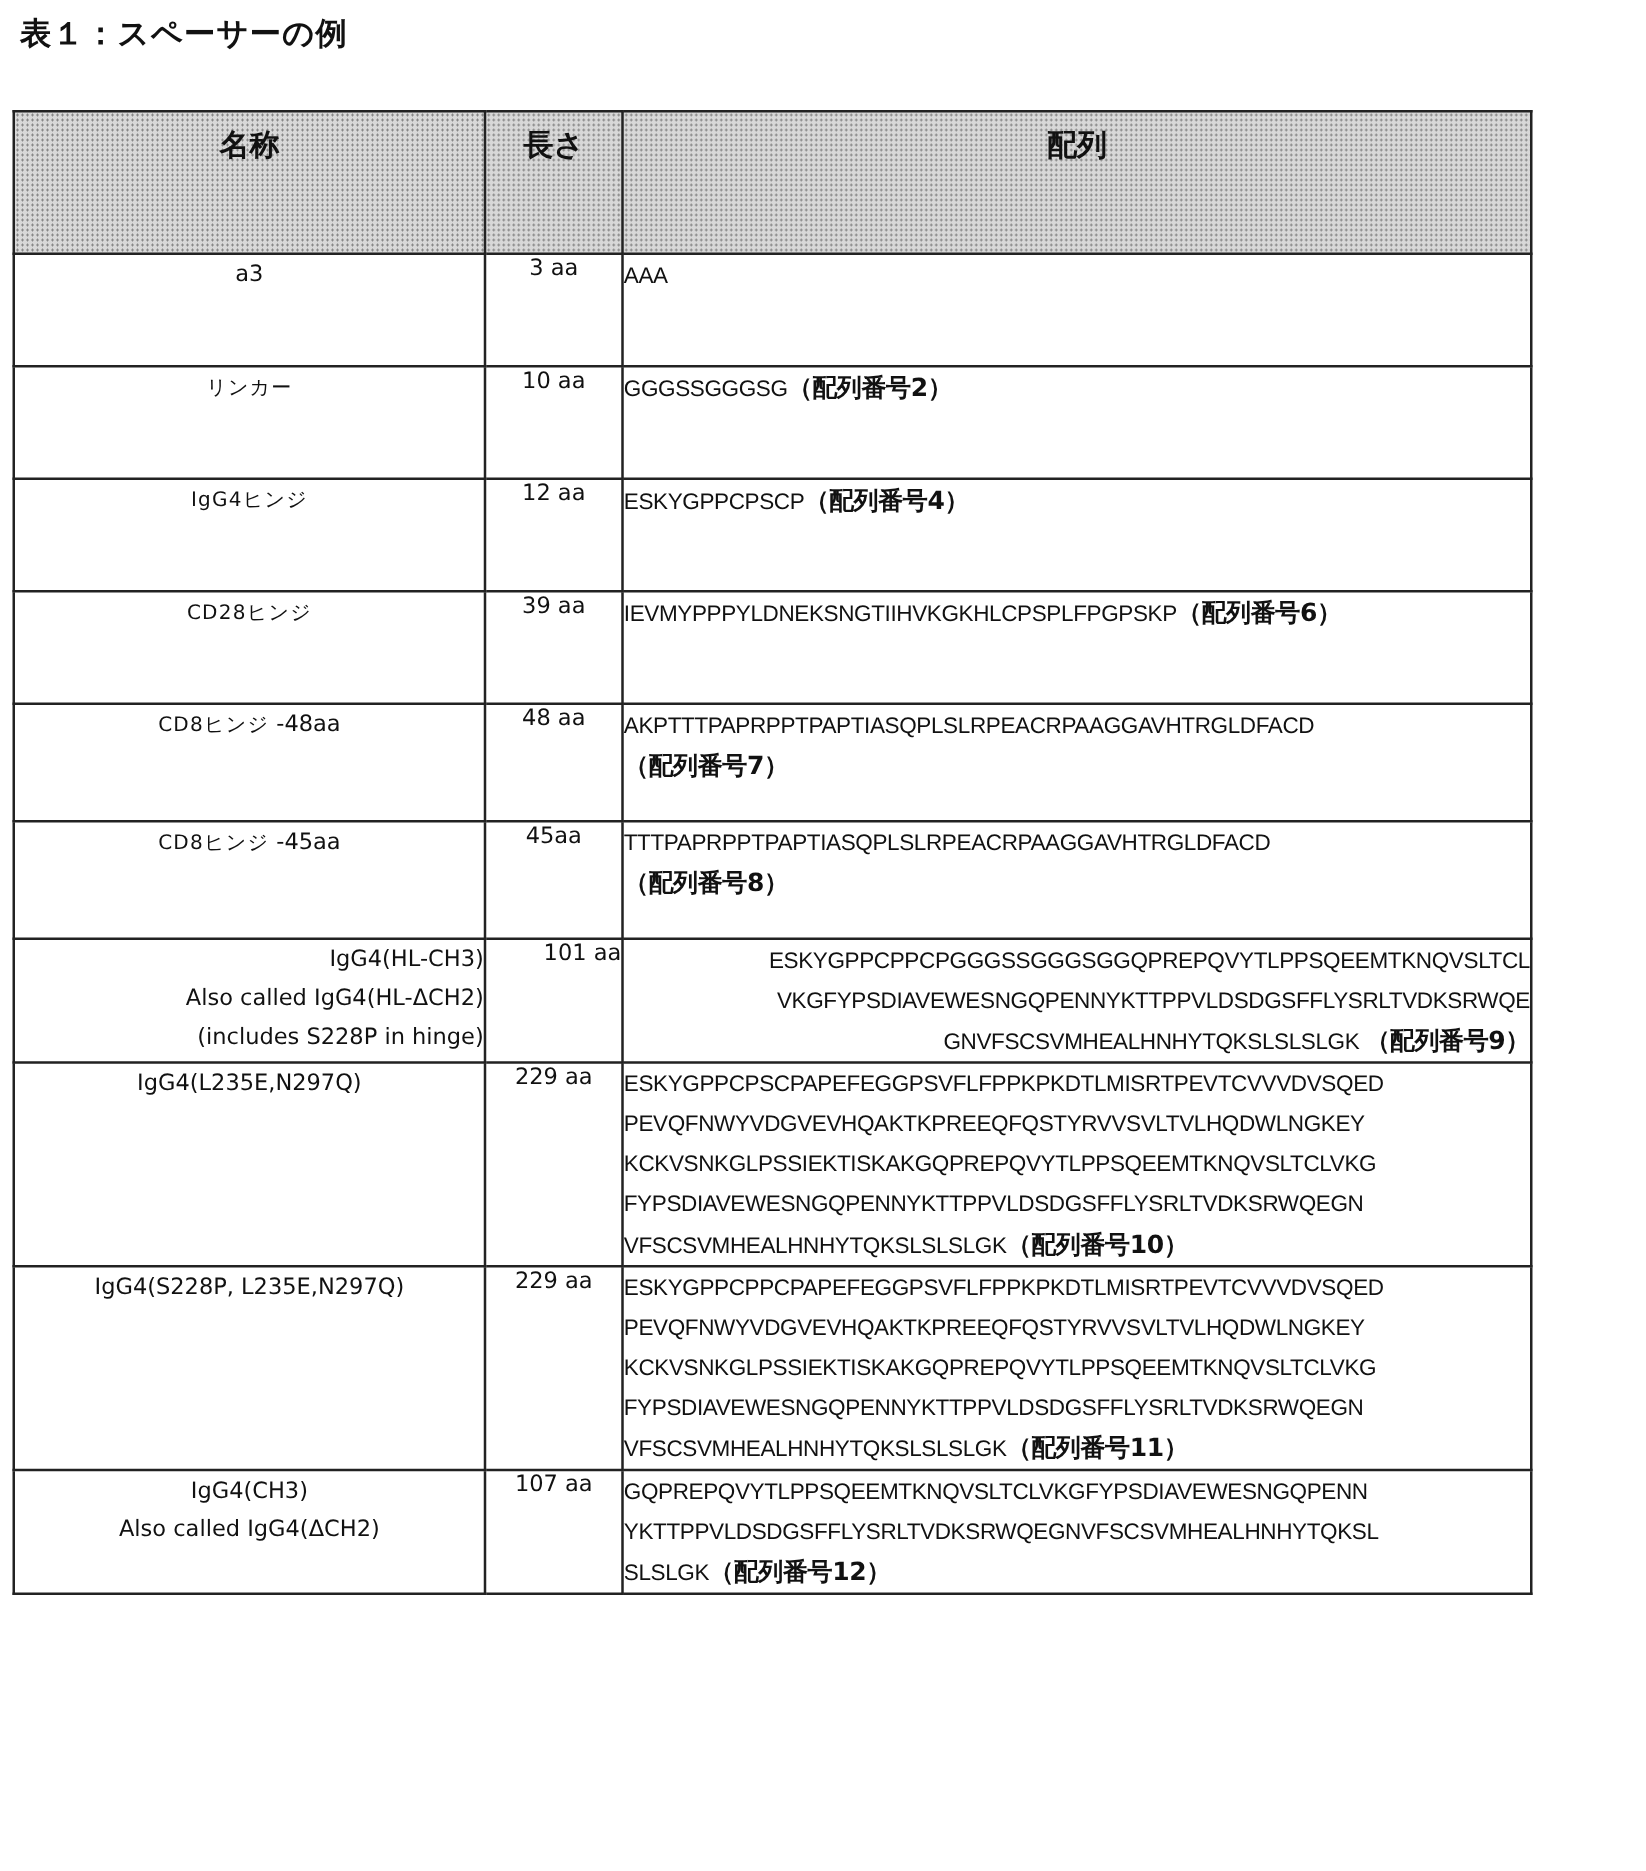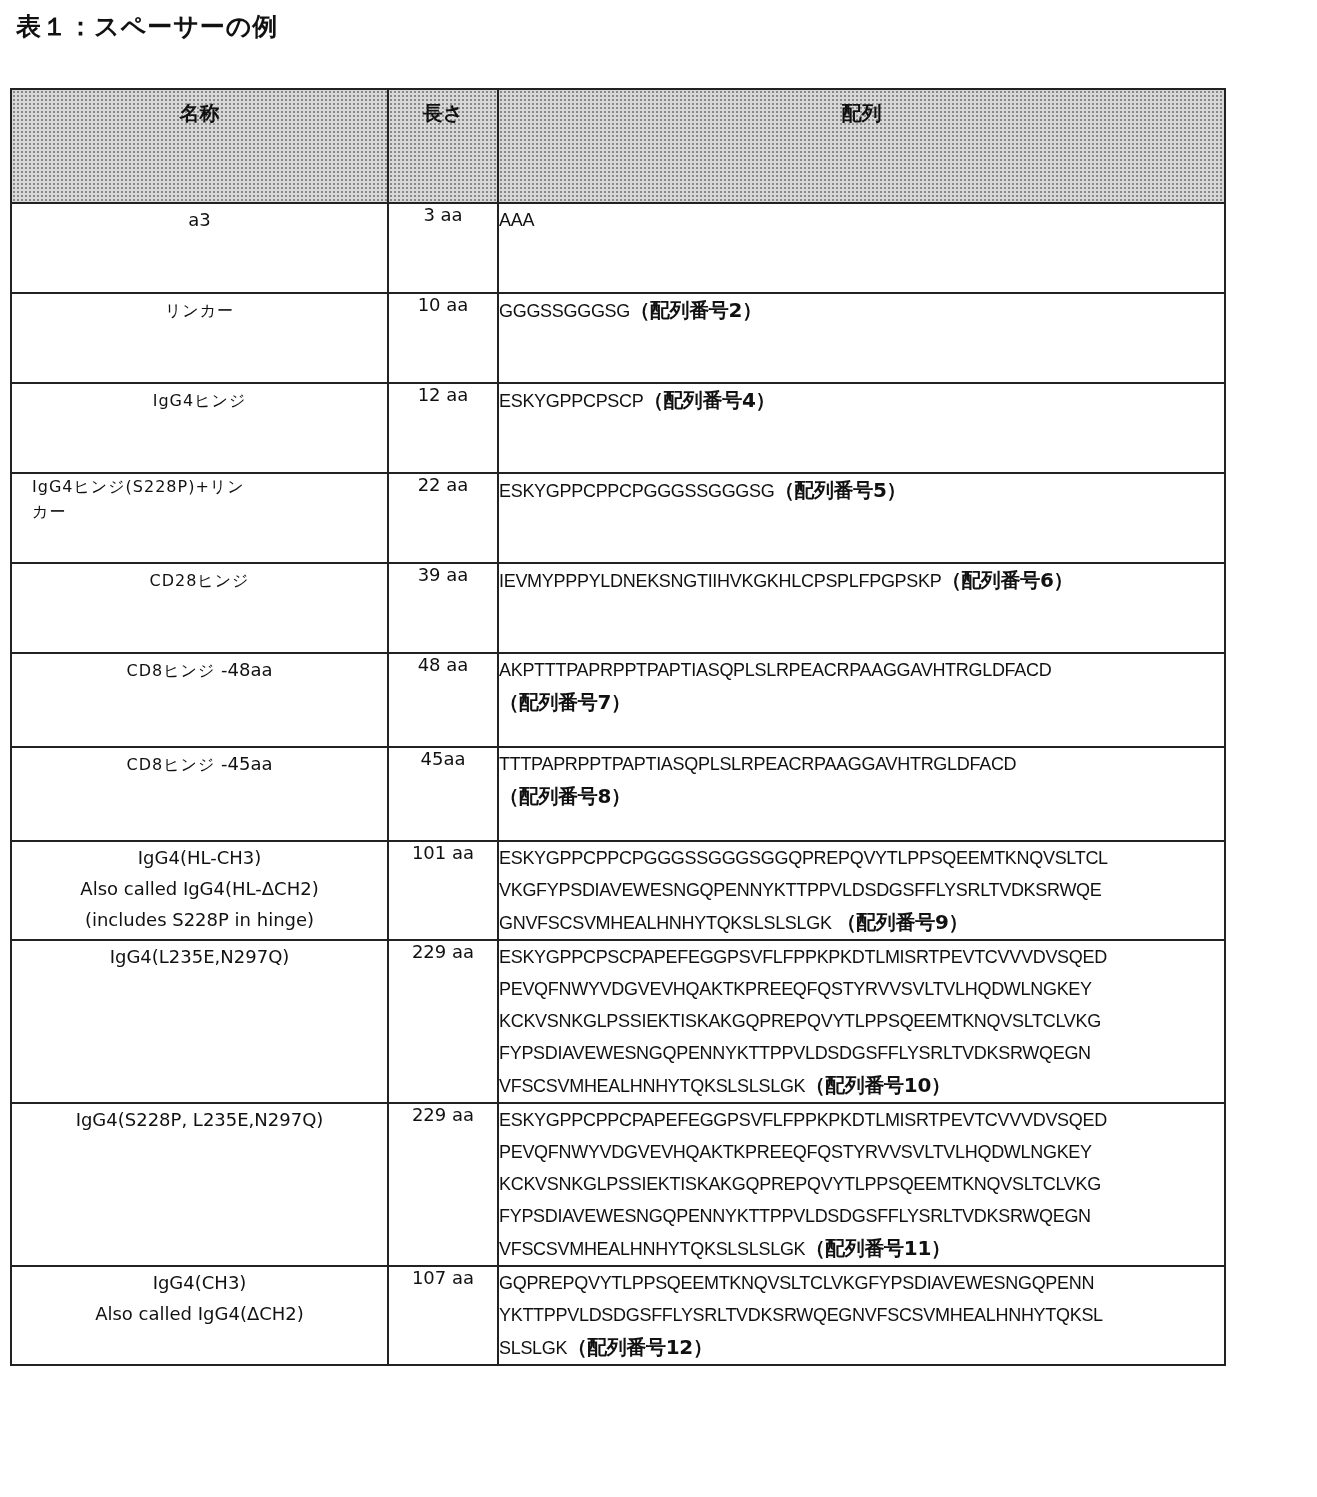--- a/index.html
+++ b/index.html
@@ -17,21 +17,21 @@
     border-collapse: collapse;
     table-layout: fixed;
   }
   table.spacers td, table.spacers th {
     border: 2px solid #222;
     vertical-align: top;
     padding: 0;
   }
   table.spacers th {
     height: 102px;
-    font-size: 20px; font-weight: bold;
+    font-size: 24px; font-weight: bold;
     vertical-align: top;
     padding-top: 10px;
     background-color: #d8d8d8;
     background-image: radial-gradient(#888 0.9px, transparent 1.1px);
     background-size: 4px 4px;
   }
   col.c-name { width: 377px; }
   col.c-len { width: 110px; }
   col.c-seq { width: 727px; }
   td.name { text-align: center; padding-top: 10px; line-height: 31px; font-size: 18px; }
@@ -42,21 +42,21 @@
   td.seq {
     padding-left: 2px; padding-top: 10px;
     font-family: "Liberation Sans Narrow", "Liberation Sans", sans-serif;
     font-size: 18px; line-height: 32px; letter-spacing: -0.3px;
     word-break: break-all;
     margin-left: 44px;
   }
   td.seq .ref { font-weight: bold; font-size: 20px; font-family: "DejaVu Sans", sans-serif; }
   td.seq .line { display: block; white-space: nowrap; }
   tr.h100 td { height: 88px; }
-  tr.h108 td { height: 96px; }
+  tr.h108 td { height: 96px; text-align: right; }
   tr.h160 td { height: 150px; }
   tr.h100b td { height: 92px; }
 </style>
 </head>
 <body>
 
 <div class="title">表１：スペーサーの例</div>
 
 <table class="spacers">
   <colgroup>
@@ -97,30 +97,20 @@
     <tr class="h100">
       <td class="name">
         <span class="big">IgG4ヒンジ</span>
       </td>
       <td class="len">12 aa</td>
       <td class="seq">
         <span>ESKYGPPCPSCP</span><span class="ref">（配列番号4）</span>
       </td>
     </tr>
 
-    <tr class="h100">
-      <td class="name left" style="line-height:24px;">
-        <span class="big">IgG4ヒンジ(S228P)+リン</span><br>
-        <span class="big">カー</span>
-      </td>
-      <td class="len">22 aa</td>
-      <td class="seq">
-        <span>ESKYGPPCPPCPGGGSSGGGSG</span><span class="ref">（配列番号5）</span>
-      </td>
-    </tr>
 
     <tr class="h100">
       <td class="name">
         <span class="big">CD28ヒンジ</span>
       </td>
       <td class="len">39 aa</td>
       <td class="seq">
         <span>IEVMYPPPYLDNEKSNGTIIHVKGKHLCPSPLFPGPSKP</span><span class="ref">（配列番号6）</span>
       </td>
     </tr>

